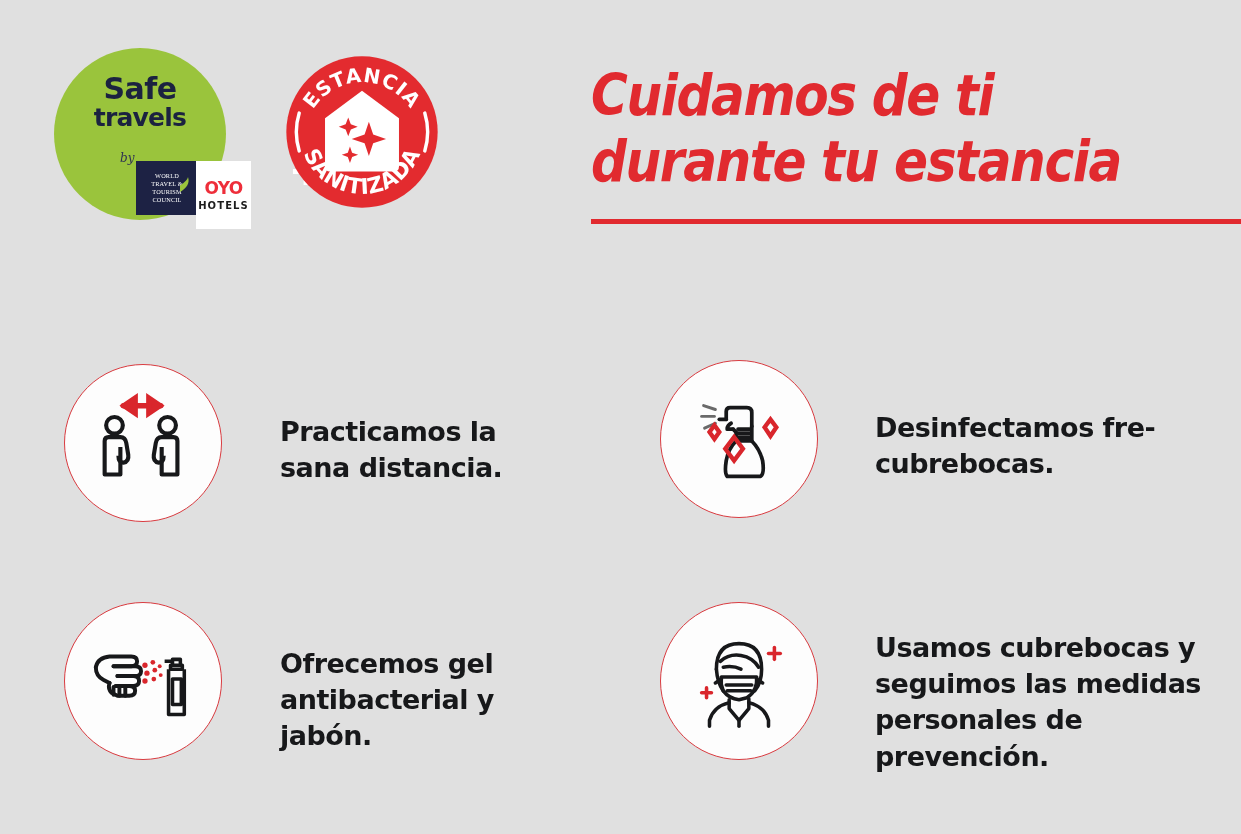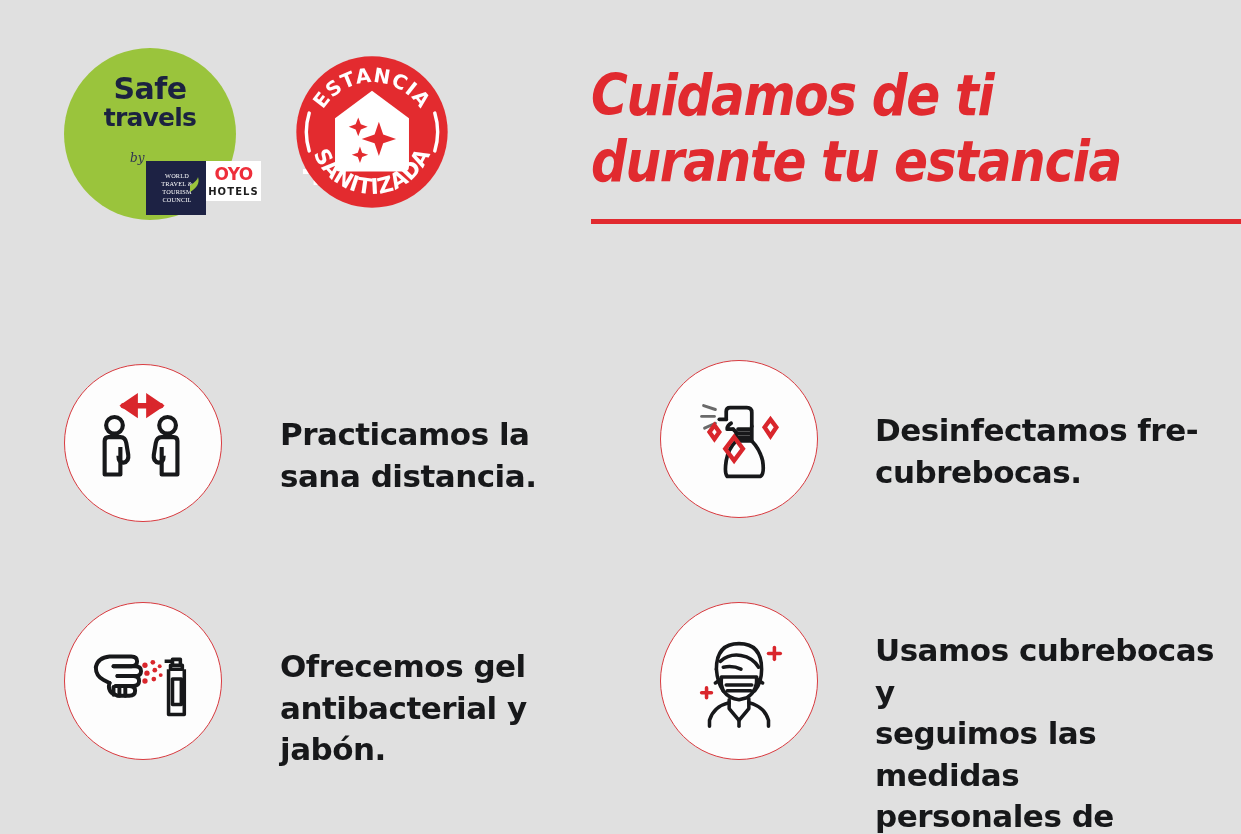--- a/index.html
+++ b/index.html
@@ -7,21 +7,21 @@
     width:1241px; height:834px;
     background:#e0e0e0;
     font-family:"Liberation Sans", sans-serif;
     overflow:hidden;
   }
   .poster { position:relative; width:1241px; height:834px; background:#e0e0e0; }
 
   
   .header { position:absolute; left:0; top:0; width:1241px; height:260px; }
 
-  .logo-row { position:absolute; left:64px; top:48px; width:390px; height:170px; }
+  .logo-row { position:absolute; left:54px; top:48px; width:390px; height:170px; }
 
   
   .safe-travels { position:absolute; left:0; top:0; width:172px; height:172px; }
   .st-circle {
     position:absolute; left:0; top:0; width:172px; height:172px;
     border-radius:50%; background:#9ac43c;
   }
   .st-text {
     position:absolute; left:0; top:26px; width:172px;
     text-align:center; color:#1b2240;
@@ -45,21 +45,21 @@
     font-family:"Liberation Serif", serif;
     font-size:6.3px; line-height:1.26; letter-spacing:0.15px;
     text-align:center; padding-left:2px;
   }
   .wttc-swoosh {
     position:absolute; right:5px; top:4px; width:12px; height:17px;
     color:#9ac43c; font-size:15px; line-height:1;
     font-family:"DejaVu Sans", sans-serif; font-weight:bold;
   }
   .oyo-box {
-    position:absolute; left:142px; top:113px; width:55px; height:40px;
+    position:absolute; left:142px; top:113px; width:55px; height:68px;
     background:#fff; display:flex; flex-direction:column;
     align-items:center; justify-content:center;
   }
   .oyo-word {
     color:#ee2e3a; font-family:"DejaVu Sans", sans-serif;
     font-weight:bold; font-size:17px; letter-spacing:-0.6px; line-height:1;
   }
   .oyo-sub {
     color:#1d1d1d; font-family:"DejaVu Sans", sans-serif;
     font-weight:bold; font-size:10px; letter-spacing:1.1px;
@@ -101,21 +101,21 @@
   .icon-circle {
     flex:0 0 auto; width:158px; height:158px;
     border-radius:50%; background:#fdfdfd;
     border:1.5px solid #d93b40;
     display:flex; align-items:center; justify-content:center;
     overflow:hidden;
   }
   .cell-text {
     margin-left:58px; color:#17181a;
     font-family:"DejaVu Sans", sans-serif; font-weight:bold;
-    font-size:31px; line-height:1.34; letter-spacing:-0.5px;
+    font-size:27px; line-height:1.34; letter-spacing:-0.5px;
     white-space:pre-line;
   }
   .cell.c0 .cell-text { margin-top:50px; }
   .cell.c1 .cell-text { margin-left:57px; margin-top:50px; }
   .cell.c2 .cell-text { margin-top:44px; }
   .cell.c3 .cell-text { margin-left:57px; margin-top:28px; }
 </style>
 </head>
 <body>
 

